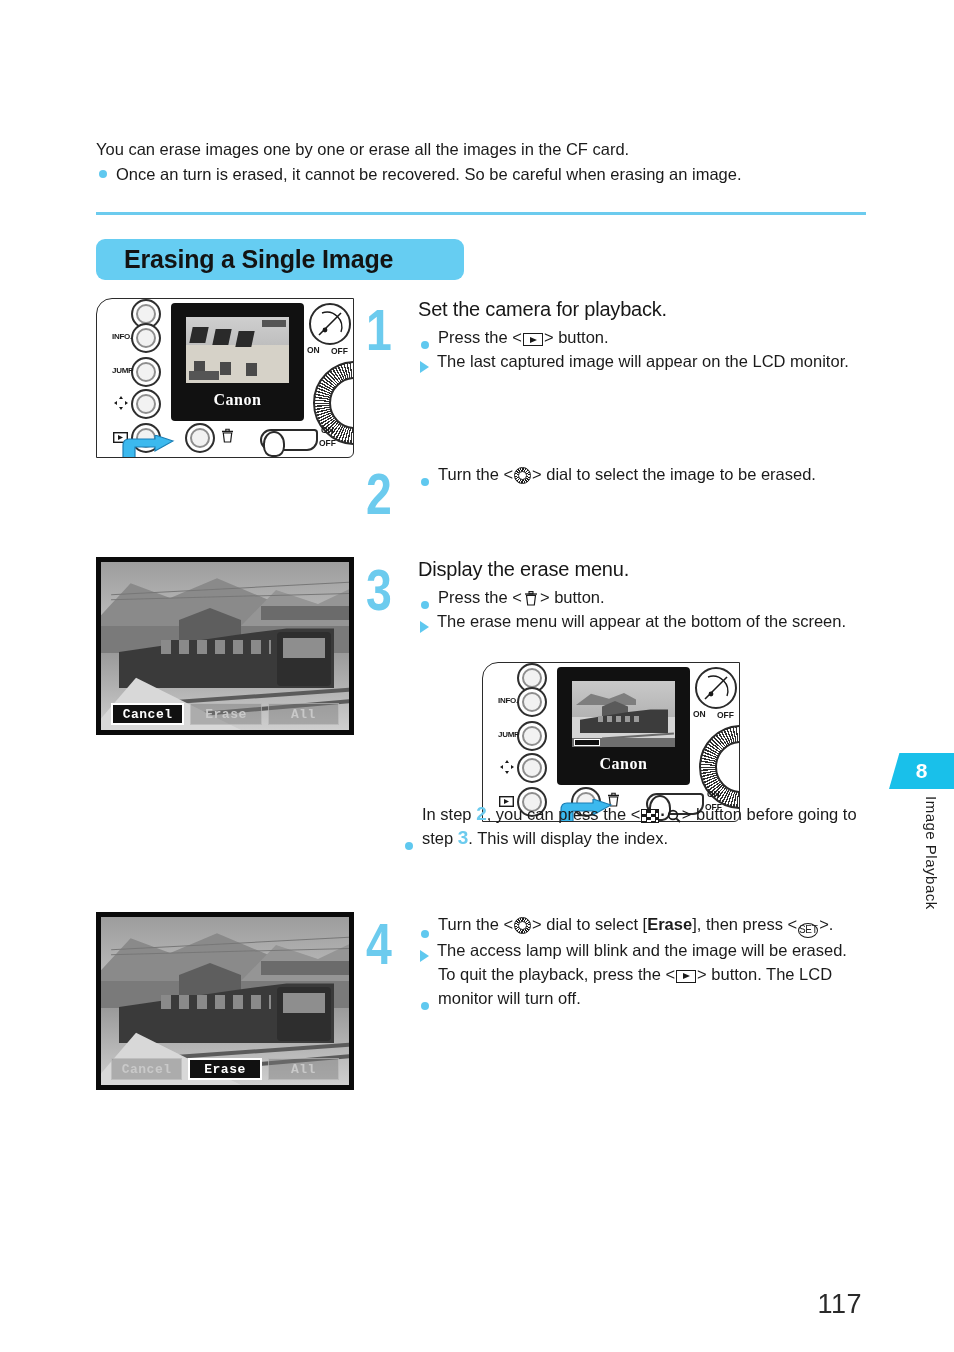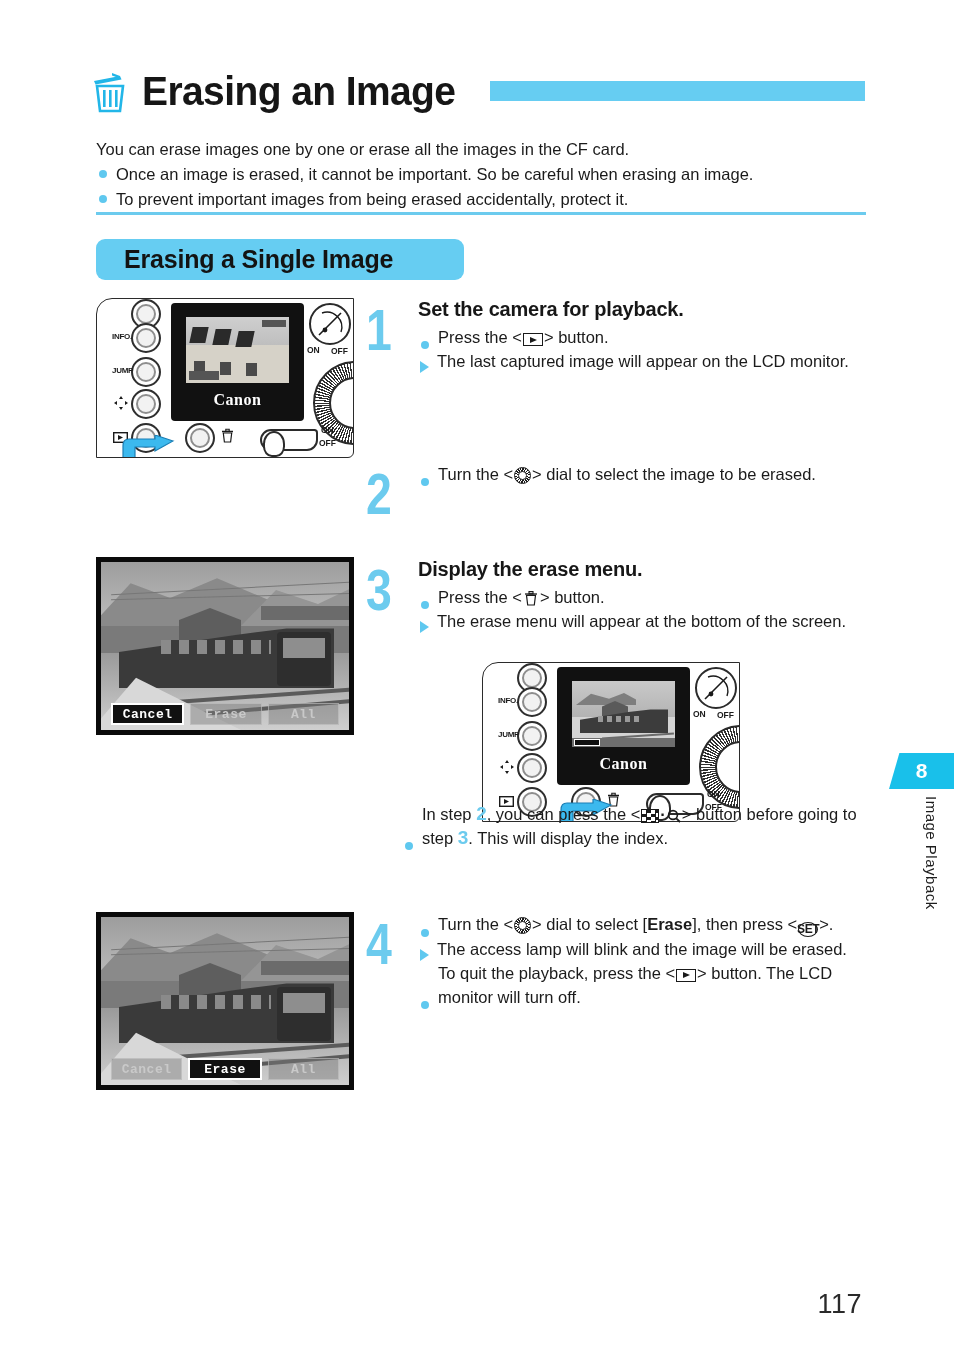--- a/index.html
+++ b/index.html
@@ -233,21 +233,21 @@
     font-weight: bold;
     color: #6ccbee;
     line-height: 52px;
     font-family: "Liberation Sans", sans-serif;
     transform: scaleX(0.8);
     transform-origin: left top;
   }
   .step-body { position: absolute; }
   .step-title {
     font-size: 20px;
-    font-weight: bold;
+    font-weight: normal;
     color: #171717;
     margin-bottom: 4px;
     letter-spacing: -0.2px;
   }
   .step-line {
     display: flex;
     align-items: flex-end;
     font-size: 16.5px;
     line-height: 24px;
     color: #1b1b1b;
@@ -289,22 +289,22 @@
     content: ""; position: absolute;
     left: 3.2px; top: 3.2px; right: 3.2px; bottom: 3.2px;
     border-radius: 50%;
     background: #ffffff;
     border: 1.2px solid #1a1a1a;
   }
   .key-set {
     width: 20px; height: 15px;
     border-radius: 50%;
     border: 1.6px solid #1a1a1a;
-    font-size: 12px;
-    font-weight: bold;
+    font-size: 10px;
+    font-weight: normal;
     letter-spacing: -0.3px;
     margin: 0 1px;
     vertical-align: -3px;
   }
   .key-trash {
     width: 14px; height: 16px;
     position: relative;
     margin: 0 2px;
     vertical-align: -3px;
   }
@@ -355,44 +355,26 @@
     font-size: 27px;
     color: #2a2a2a;
     letter-spacing: 0.5px;
   }
 </style>
 </head>
 <body>
 
 <div class="page">
 
-  <div class="title-row">
-    <div class="trash-title-icon">
-      <svg viewBox="0 0 40 44" width="40" height="44" aria-hidden="true">
-        <path d="M4 12 L30 7 L31.5 10.5 L5.5 15.5 Z" fill="#22b6e8"></path>
-        <path d="M22 4 L30 7 L30 9.5 L22 6.5 Z" fill="#22b6e8"></path>
-        <path d="M7 17 L33 17 L30 42 L10 42 Z" fill="none" stroke="#22b6e8" stroke-width="2.6"></path>
-        <rect x="13" y="21" width="2.6" height="17" fill="#22b6e8"></rect>
-        <rect x="19" y="21" width="2.6" height="17" fill="#22b6e8"></rect>
-        <rect x="25" y="21" width="2.6" height="17" fill="#22b6e8"></rect>
-      </svg>
-    </div>
-    <div class="title-text">Erasing an Image</div>
-    <div class="title-bar"></div>
-  </div>
 
   <div class="intro">
     <div class="intro-line">You can erase images one by one or erase all the images in the CF card.</div>
     <div class="bullet-line">
       <span class="dot"></span>
-      <span>Once an image is erased, it cannot be important. So be careful when erasing an image.</span>
-    </div>
-    <div class="bullet-line">
-      <span class="dot"></span>
-      <span>To prevent important images from being erased accidentally, protect it.</span>
+      <span>Once an turn is erased, it cannot be recovered. So be careful when erasing an image.</span>
     </div>
   </div>
 
   <div class="hr-blue"></div>
 
   <div class="section-head">
     <span class="section-head-text">Erasing a Single Image</span>
   </div>
 
   <div class="camera" style="left:96px; top:298px; width:258px; height:160px;">

